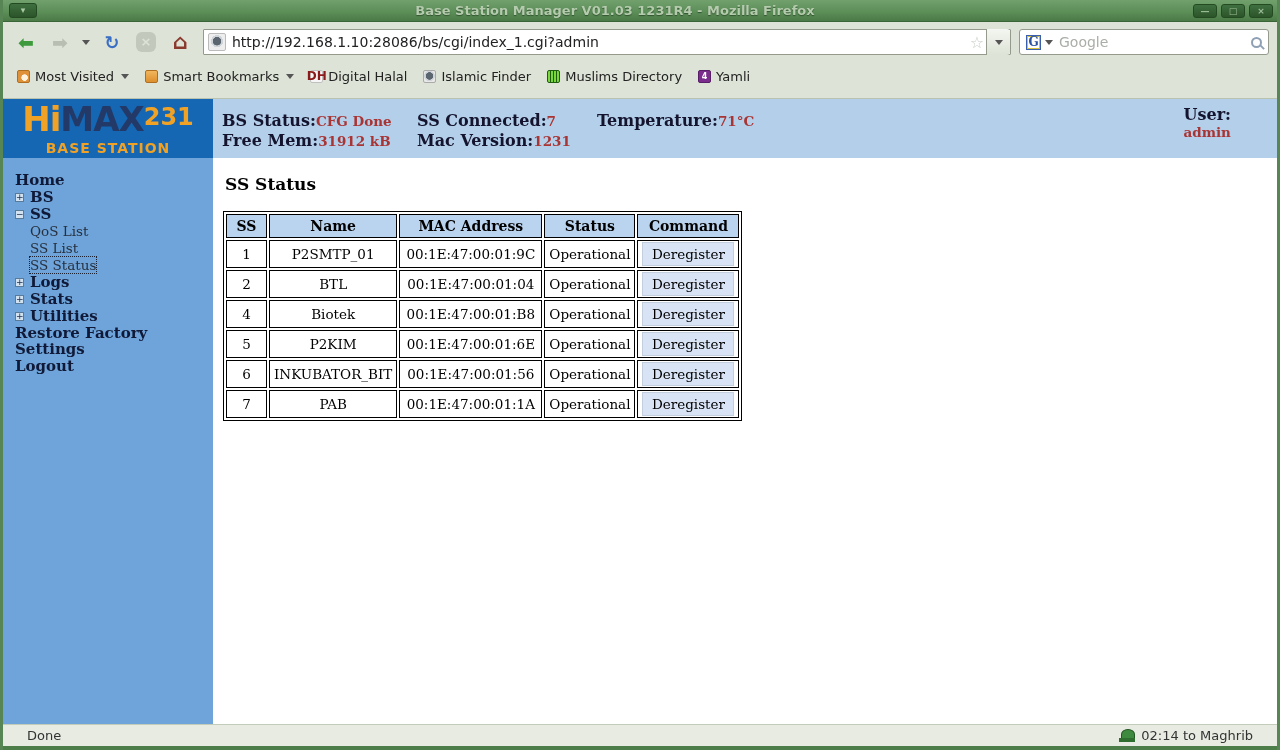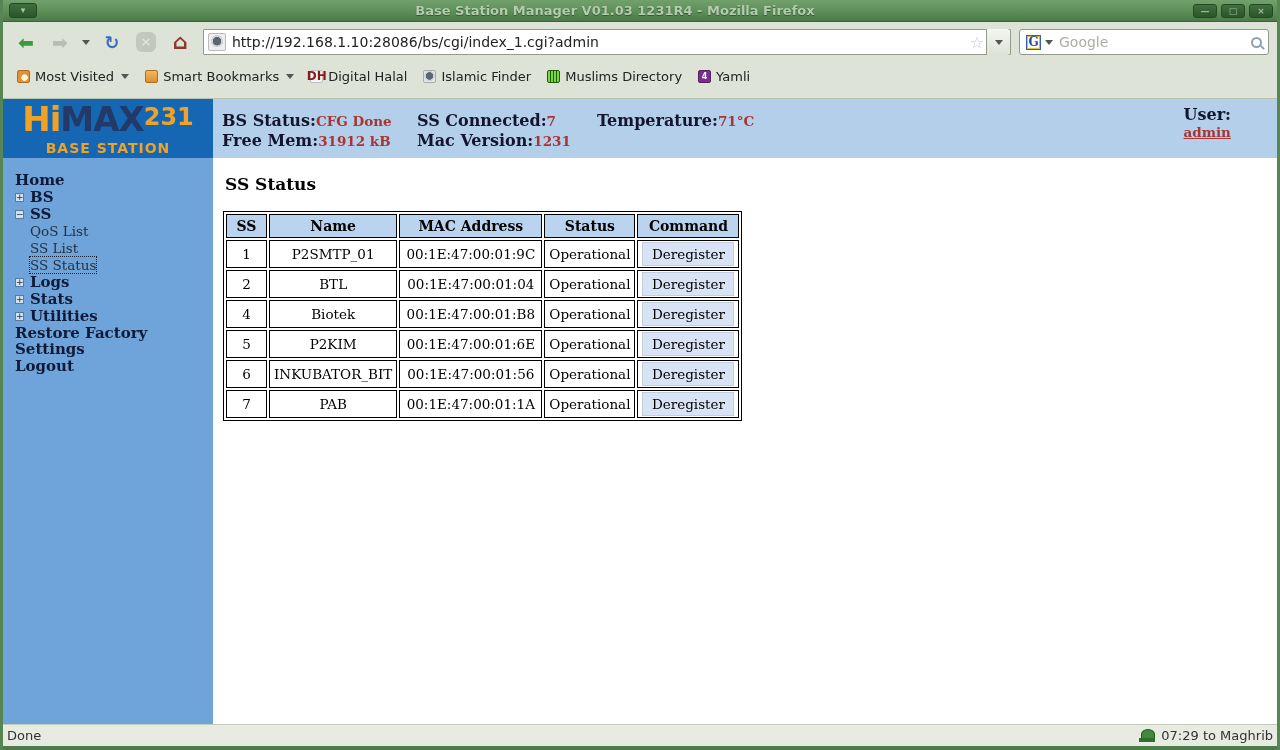--- a/index.html
+++ b/index.html
@@ -93,21 +93,21 @@
   .logo-max { color:#233a68; font-size:34px; letter-spacing:-1px; }
   .logo-num { color:#f0a226; font-size:24px; vertical-align:6px; }
   .logo-sub { color:#f0a226; font-size:14px; font-weight:bold; letter-spacing:1px; margin-top:-2px; }
   .hstats { flex:1; font-family:"DejaVu Serif", serif; padding:12px 0 0 9px; position:relative; }
   .hgrid { display:grid; grid-template-columns:195px 180px auto; row-gap:1px; }
   .hfield { white-space:nowrap; }
   .hlabel { font-weight:bold; font-size:16px; color:#14142e; }
   .hvalue { font-weight:bold; font-size:13.5px; color:#a93434; }
   .huser { position:absolute; top:6px; right:46px; text-align:left; }
   .huser .hlabel { display:block; }
-  .huser .hvalue { display:block;text-decoration:underline; }
+  .huser .hvalue { display:block; }
 
   .pagebody { flex:1; display:flex; overflow:hidden; }
   .sidebar { width:210px; flex:0 0 210px; background:#6ea4d9; font-family:"DejaVu Serif", serif;
              padding:14px 0 0 12px; }
   .side-item { display:flex; align-items:center; margin-bottom:1px; color:#10182e; line-height:16px; }
   .side-item.lvl1 { padding-left:15px; }
   .side-label.bold { font-weight:bold; font-size:15px; color:#101a38; }
   .side-label.sub { font-size:13.5px; color:#27303f; }
   .side-label.selected { outline:1px dotted #1a2233; }
   .expander { width:9px; height:9px; flex:0 0 9px; background:#d2e2f0; border:1px solid #5a7a9a;
@@ -125,21 +125,21 @@
   th.c-name, td.c-name { width:121px; }
   th.c-mac, td.c-mac { width:143px; }
   th.c-status, td.c-status { width:77px; }
   th.c-cmd, td.c-cmd { width:102px; padding:0; }
   td.c-cmd { background:#d8e4f5; }
   .dereg-btn { width:100%; height:100%; min-height:24px; background:#d8e4f5; border:1px solid #c3cfdf;
                font-family:"DejaVu Serif", serif; font-size:13.5px; color:#000; }
 
   
   .statusbar { height:22px; flex:0 0 22px; background:#e7ebe2; border-top:1px solid #c3cbb9;
-               display:flex; align-items:center; padding:0 4px; color:#333; }
+               display:flex; align-items:center; padding:0 24px; color:#333; }
   .sb-left { flex:1; }
   .sb-right { display:flex; align-items:center; gap:6px; }
   .mosque { width:16px; height:13px; position:relative; }
   .mosque::before { content:""; position:absolute; left:2px; top:0; width:12px; height:9px;
                     background:#3e8a3e; border-radius:50% 50% 0 0; border:1px solid #245524; }
   .mosque::after { content:""; position:absolute; left:0; bottom:0; width:16px; height:4px;
                    background:#2f6e2f; }
   .bottom-frame { height:4px; flex:0 0 4px; background:#4d7d49; }
 </style>
 </head>
@@ -339,18 +339,18 @@
         </table>
       </div>
     </div>
 
   </div>
 
   <div class="statusbar">
     <div class="sb-left">Done</div>
     <div class="sb-right">
       <span class="mosque"></span>
-      <span>07:29 to Maghrib</span>
+      <span>02:14 to Maghrib</span>
     </div>
   </div>
   <div class="bottom-frame"></div>
 
 </div>
 
 </body></html>

